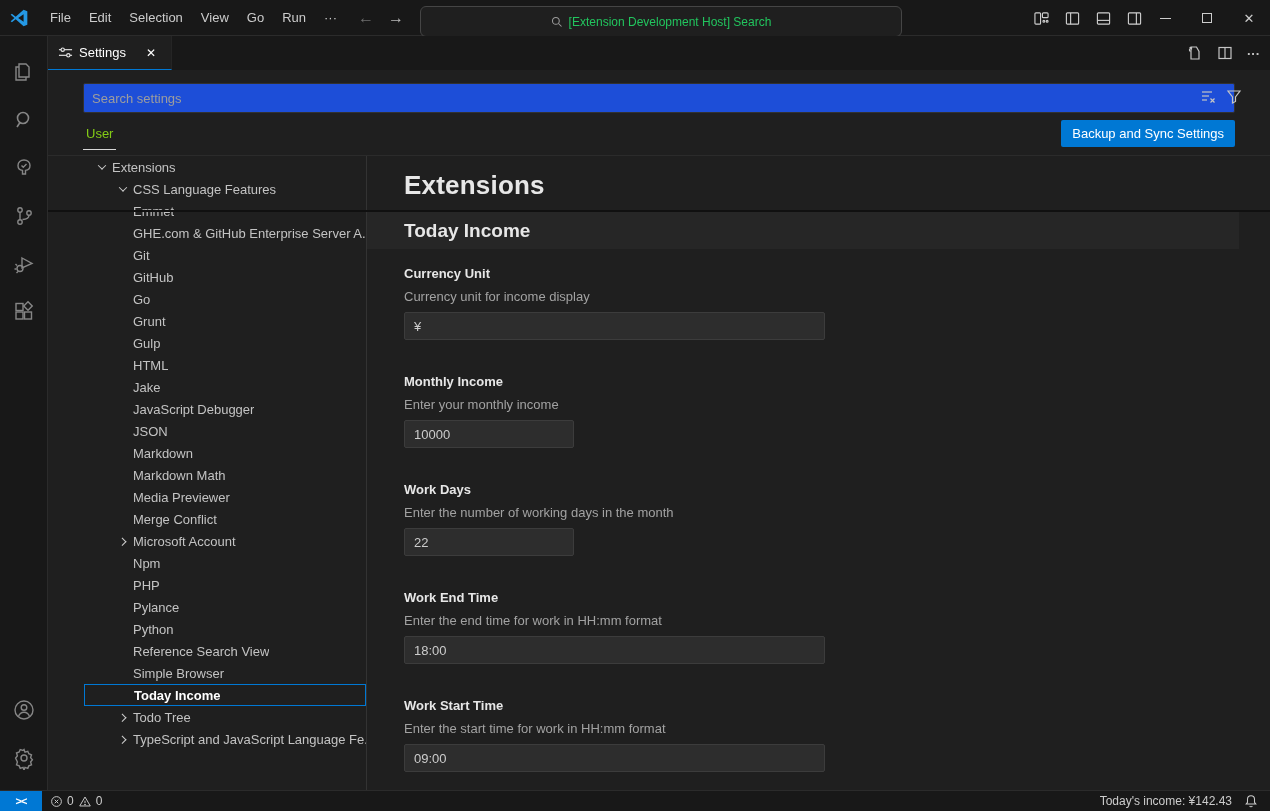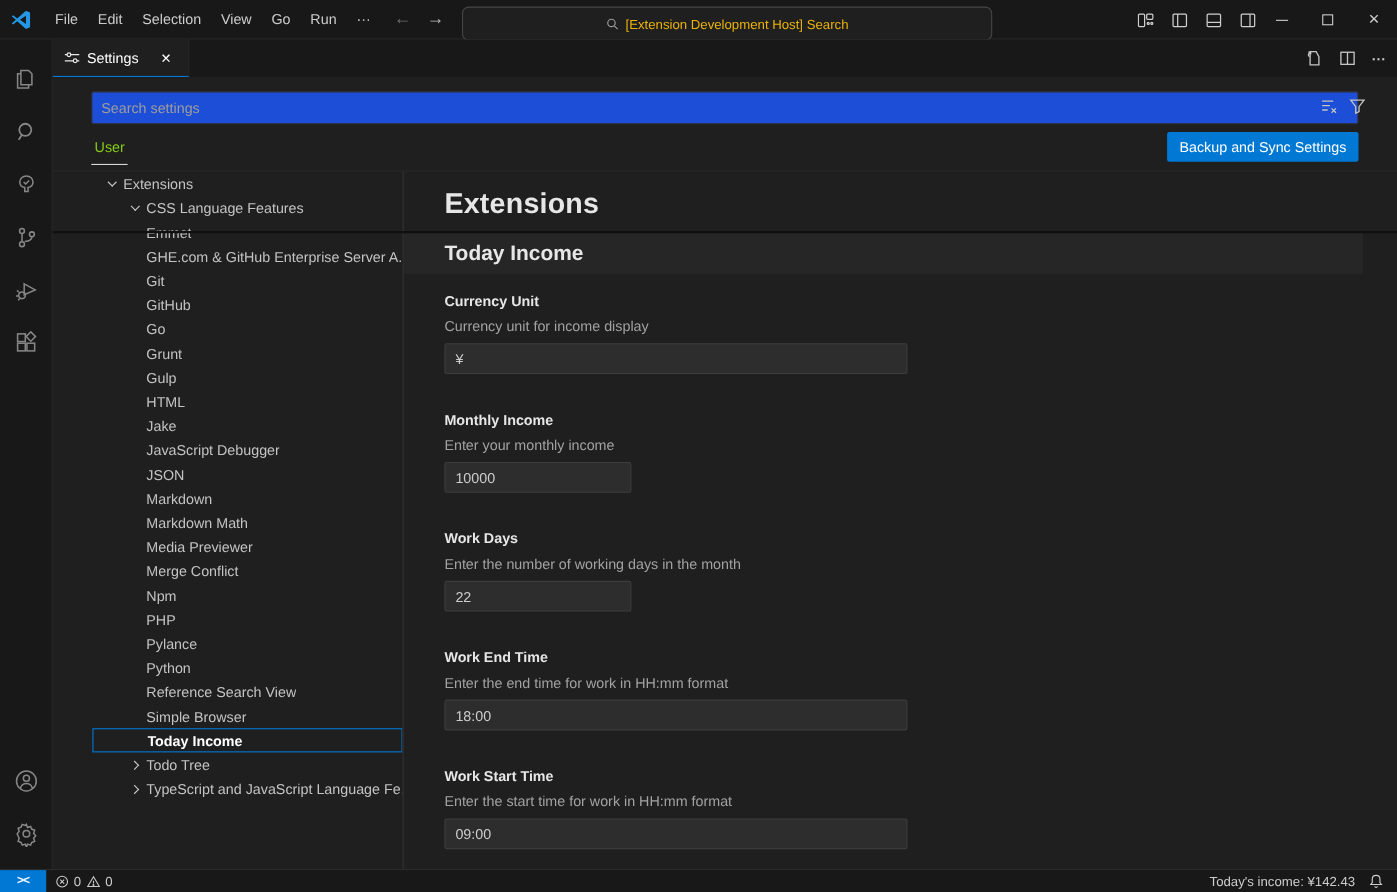--- a/index.html
+++ b/index.html
@@ -15,21 +15,21 @@
   #titlebar { left:0; top:0; width:1270px; height:36px; background:#181818; border-bottom:1px solid #2b2b2b; display:flex; align-items:center; }
   #vscode-logo { width:20px; height:20px; margin:0 12px 0 9px; }
   .menu-item { color:#cccccc; padding:4px 9px; border-radius:5px; cursor:default; }
   .nav-arrows { position:absolute; left:358px; top:0; height:36px; display:flex; align-items:center; gap:14px; font-size:16px; }
   #nav-back { color:#6e6e6e; }
   #nav-forward { color:#b9b9b9; }
   #command-center {
     position:absolute; left:420px; top:6px; width:482px; height:31px;
     background:#1f1f1f; border:1px solid #454545; border-radius:6px;
     display:flex; align-items:center; justify-content:center; gap:6px;
-    color:#eab308; font-size:12px;
+    color:#22c55e; font-size:12px;
   }
   #layout-controls { position:absolute; right:128px; top:0; height:36px; display:flex; align-items:center; gap:16px; }
   #window-controls { position:absolute; right:0; top:0; height:36px; display:flex; }
   .win-btn { width:42px; height:36px; display:flex; align-items:center; justify-content:center; color:#cccccc; }
   #min-glyph { display:inline-block; width:11px; border-top:1px solid #cccccc; }
   #max-glyph { display:inline-block; width:10px; height:10px; border:1px solid #cccccc; }
 
   
   #activitybar { left:0; top:36px; width:48px; height:754px; background:#181818; border-right:1px solid #2b2b2b;
     display:flex; flex-direction:column; align-items:center; padding-top:12px; }
@@ -310,20 +310,26 @@
     </div>
     <div class="toc-row" style="padding-left: 31px;">
       <span class="chev"></span>
       <span class="toc-label">Media Previewer</span>
     </div>
     <div class="toc-row" style="padding-left: 31px;">
       <span class="chev"></span>
       <span class="toc-label">Merge Conflict</span>
     </div>
     <div class="toc-row" style="padding-left: 31px;">
+      <span class="chev right">
+        <i></i>
+      </span>
+      <span class="toc-label">Microsoft Account</span>
+    </div>
+    <div class="toc-row" style="padding-left: 31px;">
       <span class="chev"></span>
       <span class="toc-label">Npm</span>
     </div>
     <div class="toc-row" style="padding-left: 31px;">
       <span class="chev"></span>
       <span class="toc-label">PHP</span>
     </div>
     <div class="toc-row" style="padding-left: 31px;">
       <span class="chev"></span>
       <span class="toc-label">Pylance</span>

